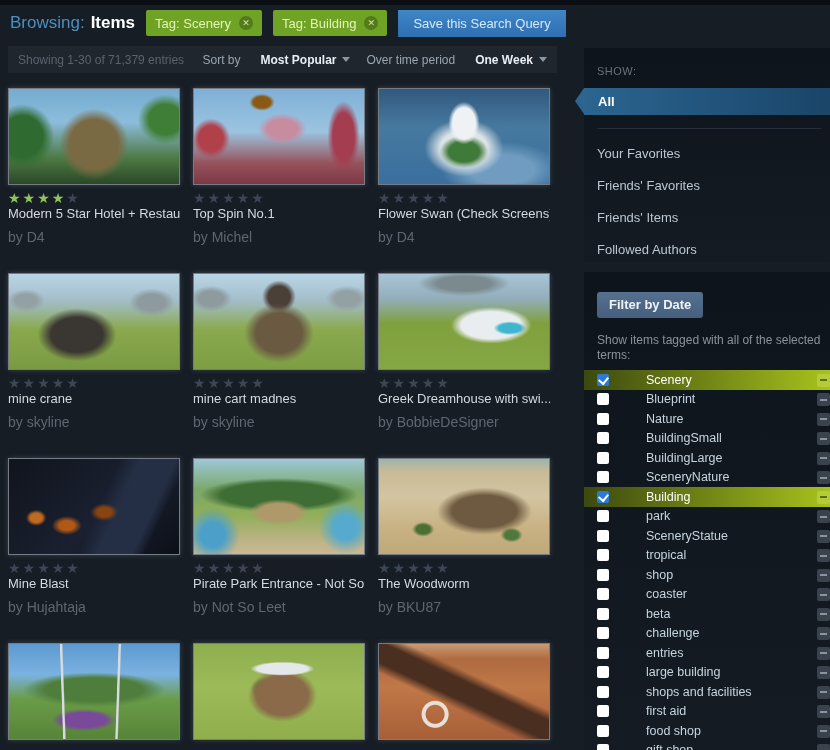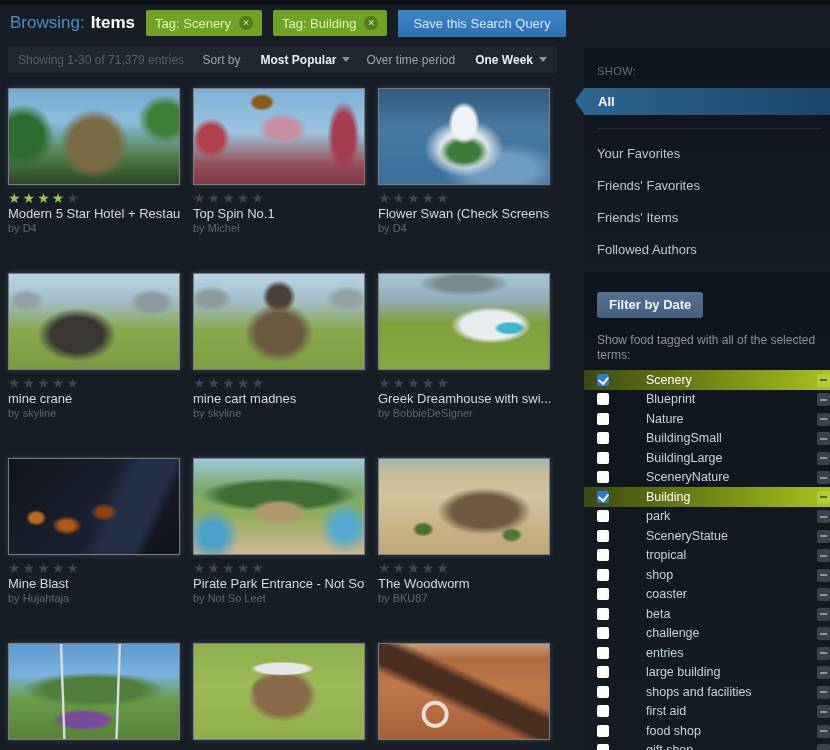--- a/index.html
+++ b/index.html
@@ -36,21 +36,21 @@
 
   
   .grid { position:absolute; left:8px; top:88px; width:550px; display:grid;
           grid-template-columns:repeat(3,172px); column-gap:13px; grid-auto-rows:185px; }
   .card { width:172px; }
   .thumb { width:172px; height:97px; border:1px solid #757c84; box-shadow:0 0 5px rgba(120,140,160,.35); cursor:pointer; }
   .stars { margin-top:4px; height:16px; letter-spacing:2px; }
   .star::before { content:"★"; font-size:14px; color:#3c4654; }
   .stars-4 .star:nth-child(-n+4)::before { color:#8fc45a; }
   .title { margin-top:1px; color:#d2dae2; font-size:13px; white-space:nowrap; overflow:hidden; cursor:pointer; }
-  .author { margin-top:1px; color:#5e6771; font-size:11px; white-space:nowrap; overflow:hidden; }
+  .author { margin-top:8px; color:#5e6771; font-size:14px; white-space:nowrap; overflow:hidden; }
 
   
   .thumb-1 { background:
       radial-gradient(ellipse 34% 62% at 50% 58%, #7a6a44 0 42%, rgba(122,106,68,0) 60%),
       radial-gradient(ellipse 30% 55% at 8% 50%, #2f6b30 0 40%, rgba(47,107,48,0) 62%),
       radial-gradient(ellipse 28% 45% at 92% 32%, #3f7e36 0 35%, rgba(63,126,54,0) 58%),
       linear-gradient(to bottom, #74accf 0%, #8cbcdc 35%, #4e7b45 72%, #2b4827 100%); }
   .thumb-2 { background:
       radial-gradient(ellipse 16% 30% at 10% 52%, #b0404a 0 45%, rgba(176,64,74,0) 70%),
       radial-gradient(ellipse 14% 55% at 88% 50%, #a43d50 0 45%, rgba(164,61,80,0) 68%),
@@ -263,21 +263,21 @@
     <div class="show-selected">All</div>
     <div class="show-divider"></div>
     <div class="show-link">Your Favorites</div>
     <div class="show-link">Friends' Favorites</div>
     <div class="show-link">Friends' Items</div>
     <div class="show-link">Followed Authors</div>
   </div>
 
   <div class="panel panel-filter">
     <span class="filter-date-btn">Filter by Date</span>
-    <div class="tagged-text">Show food tagged with all of the selected terms:</div>
+    <div class="tagged-text">Show items tagged with all of the selected terms:</div>
     <div class="tag-list">
       <div class="tag-row checked">
           <span class="cb"></span>
           <span class="tag-label">Scenery</span>
           <span class="minus-btn"></span>
         </div>
       <div class="tag-row">
           <span class="cb"></span>
           <span class="tag-label">Blueprint</span>
           <span class="minus-btn"></span>

